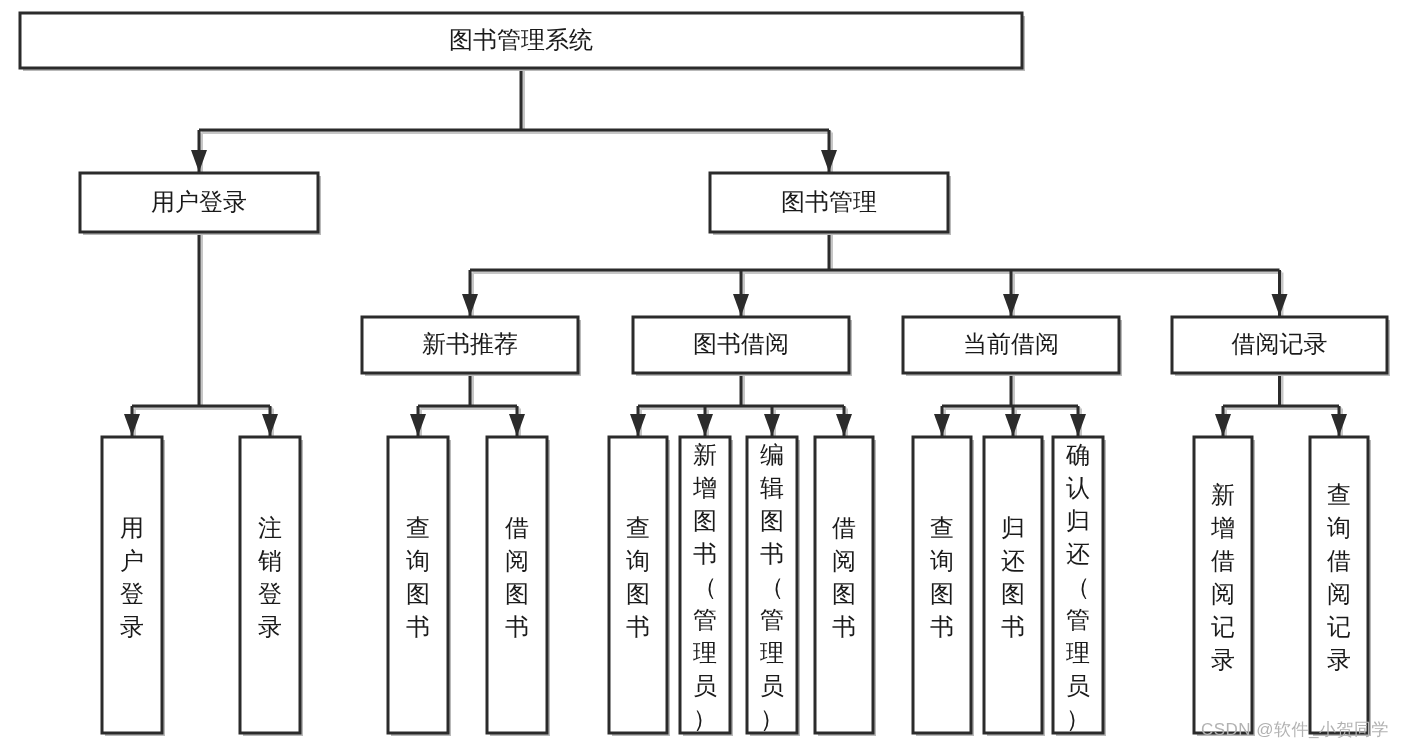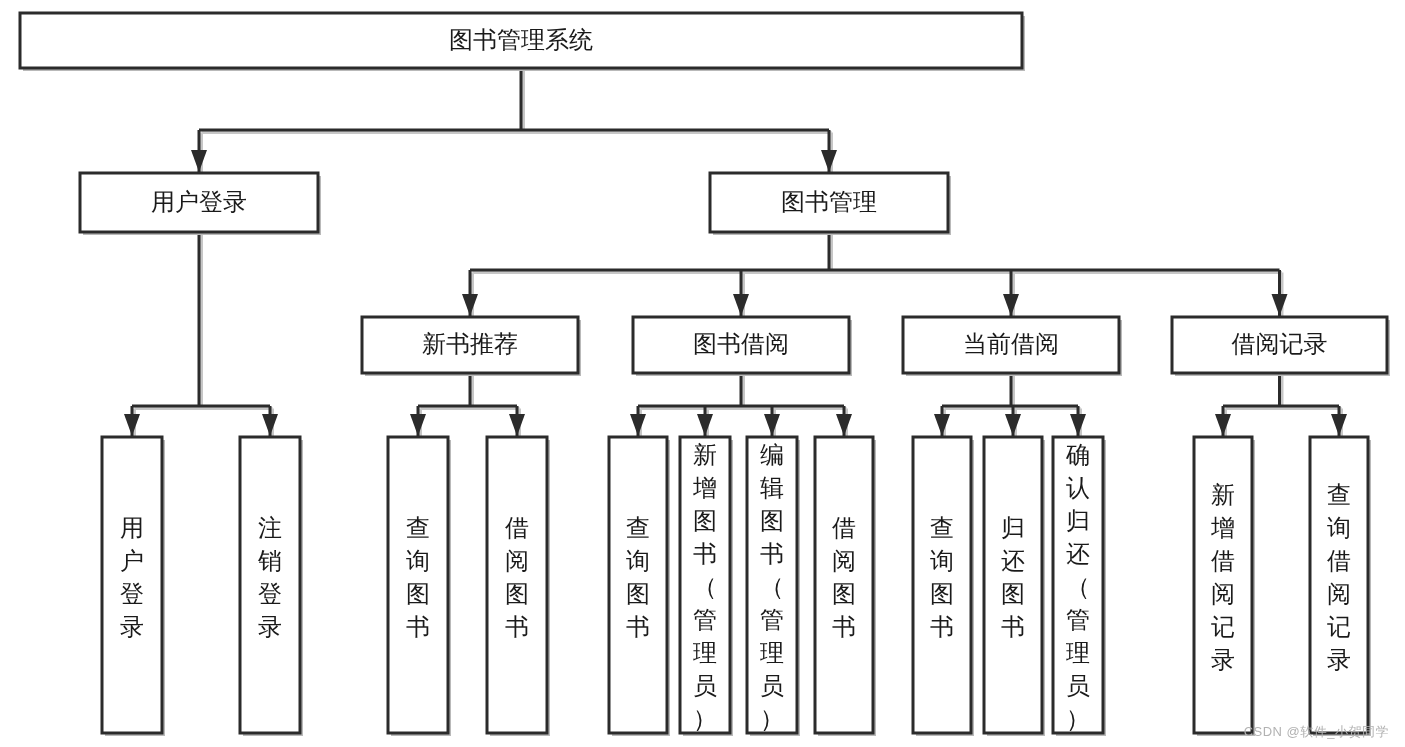--- a/index.html
+++ b/index.html
@@ -46,21 +46,21 @@
     fill:#1a1a1a;
     font-family:"Liberation Sans","DejaVu Sans",sans-serif;
     font-size:24px;
     text-anchor:middle;
   }
   .watermark{
     position:absolute;
     right:16px;
     bottom:6px;
     font-family:"Liberation Sans","DejaVu Sans",sans-serif;
-    font-size:13px;
+    font-size:17px;
     color:#b2b2b2;
     letter-spacing:0.5px;
     white-space:nowrap;
     pointer-events:none;
   }
 </style>
 </head>
 <body>
 
 <div id="diagram-root">

